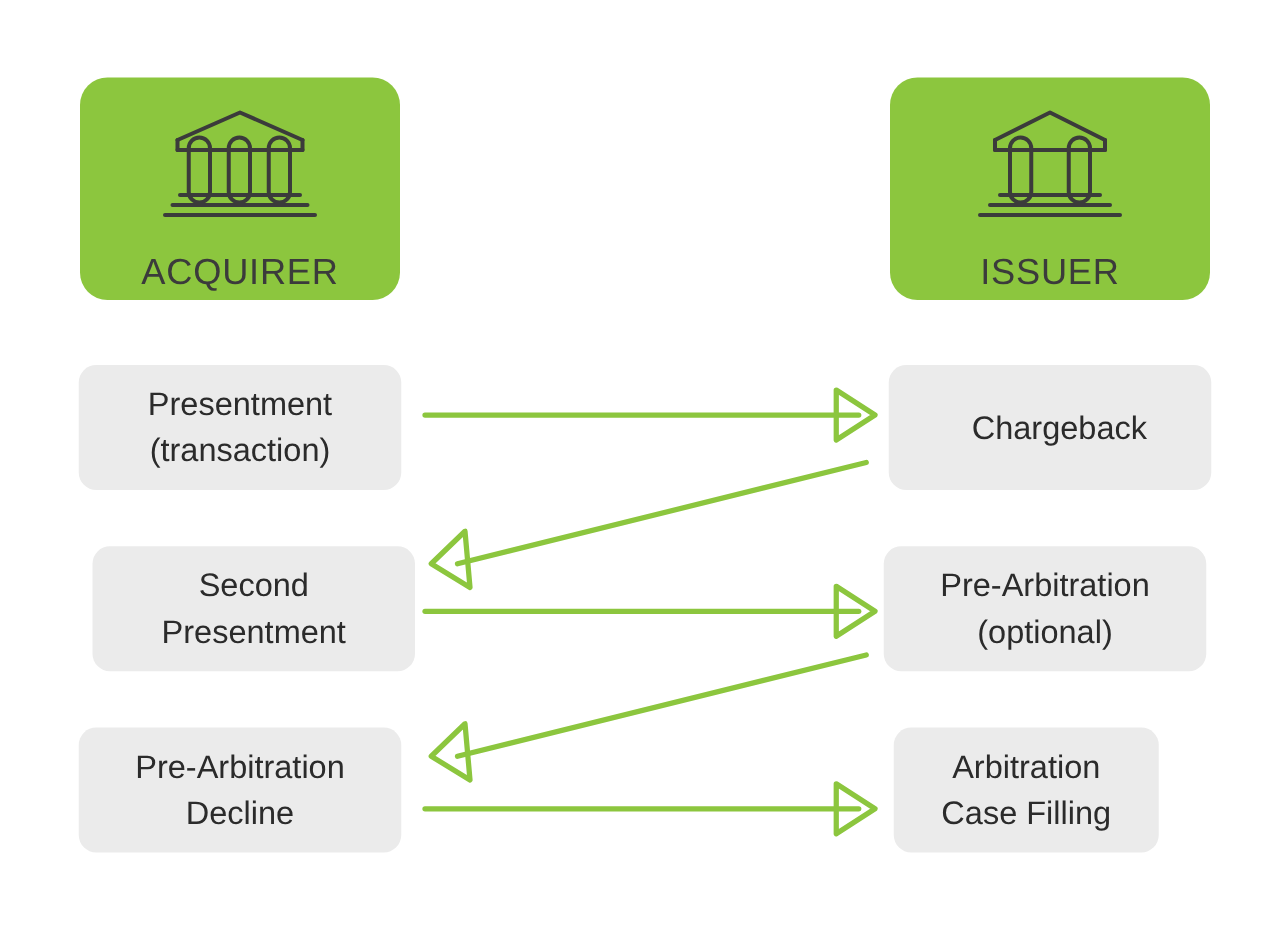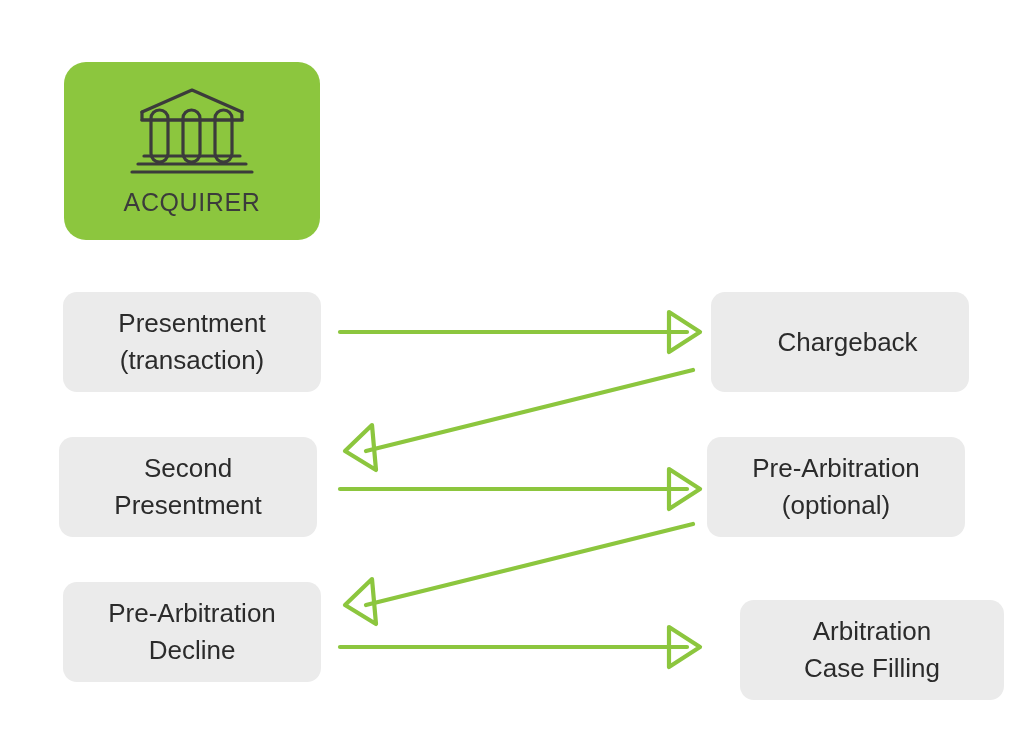--- a/index.html
+++ b/index.html
@@ -34,22 +34,22 @@
   }
   #party-acquirer { left: 64px;  top: 62px; }
   #party-issuer   { left: 712px; top: 62px; }
 
   .party-icon {
     width: 136px;
     height: 96px;
     display: block;
   }
   .party-label {
-    margin-top: 10px;
-    font-size: 25px;
+    margin-top: 24px;
+    font-size: 29px;
     letter-spacing: 0.6px;
     color: #3b3b3b;
     font-family: "Liberation Sans", sans-serif;
     font-weight: 400;
     line-height: 1;
   }
 
   
   .step-box {
     position: absolute;
@@ -66,26 +66,26 @@
     line-height: 1.42;
     color: #2b2b2b;
     font-family: "Liberation Sans", sans-serif;
     font-weight: 400;
     padding: 0 10px;
     white-space: pre-line;
   }
 
   
   #step-presentment        { left: 63px; top: 292px; width: 258px; height: 100px; }
-  #step-second-presentment { left: 59px; top: 437px; width: 258px; height: 100px; }
+  #step-second-presentment { left: 74px; top: 437px; width: 258px; height: 100px; }
   #step-prearb-decline     { left: 63px; top: 582px; width: 258px; height: 100px; }
   
   #step-chargeback         { left: 711px; top: 292px; width: 258px; height: 100px; padding-left: 15px; }
   #step-prearb-optional    { left: 707px; top: 437px; width: 258px; height: 100px; }
-  #step-arbitration-case   { left: 740px; top: 582px; width: 264px; height: 100px; margin-top: 18px; }
+  #step-arbitration-case   { left: 715px; top: 582px; width: 212px; height: 100px; }
 
   
   #arrow-layer {
     position: absolute;
     left: 0;
     top: 0;
     width: 1024px;
     height: 748px;
     pointer-events: none;
   }
@@ -109,20 +109,35 @@
         <rect x="91" y="26" width="17" height="52" rx="8.5"></rect>
 
         <path d="M20 72 L116 72"></path>
         <path d="M14 80 L122 80"></path>
         <path d="M8 88 L128 88"></path>
       </g>
     </svg>
     <div class="party-label">ACQUIRER</div>
   </div>
 
+  <div class="party-card" id="party-issuer">
+    <svg class="party-icon" viewBox="0 0 136 96" aria-hidden="true">
+      <g fill="none" stroke="#3b3b3b" stroke-width="3.2" stroke-linecap="round" stroke-linejoin="round">
+        <path d="M24 28 L68 6 L112 28"></path>
+        <path d="M24 28 L24 36 L112 36 L112 28"></path>
+        <path d="M24 36 L112 36"></path>
+        <rect x="36" y="26" width="17" height="52" rx="8.5"></rect>
+        <rect x="83" y="26" width="17" height="52" rx="8.5"></rect>
+        <path d="M28 72 L108 72"></path>
+        <path d="M20 80 L116 80"></path>
+        <path d="M12 88 L124 88"></path>
+      </g>
+    </svg>
+    <div class="party-label">ISSUER</div>
+  </div>
 
   <div class="step-box" id="step-presentment">
     <span class="step-text">Presentment
 (transaction)</span>
   </div>
   <div class="step-box" id="step-second-presentment">
     <span class="step-text">Second
 Presentment</span>
   </div>
   <div class="step-box" id="step-prearb-decline">

